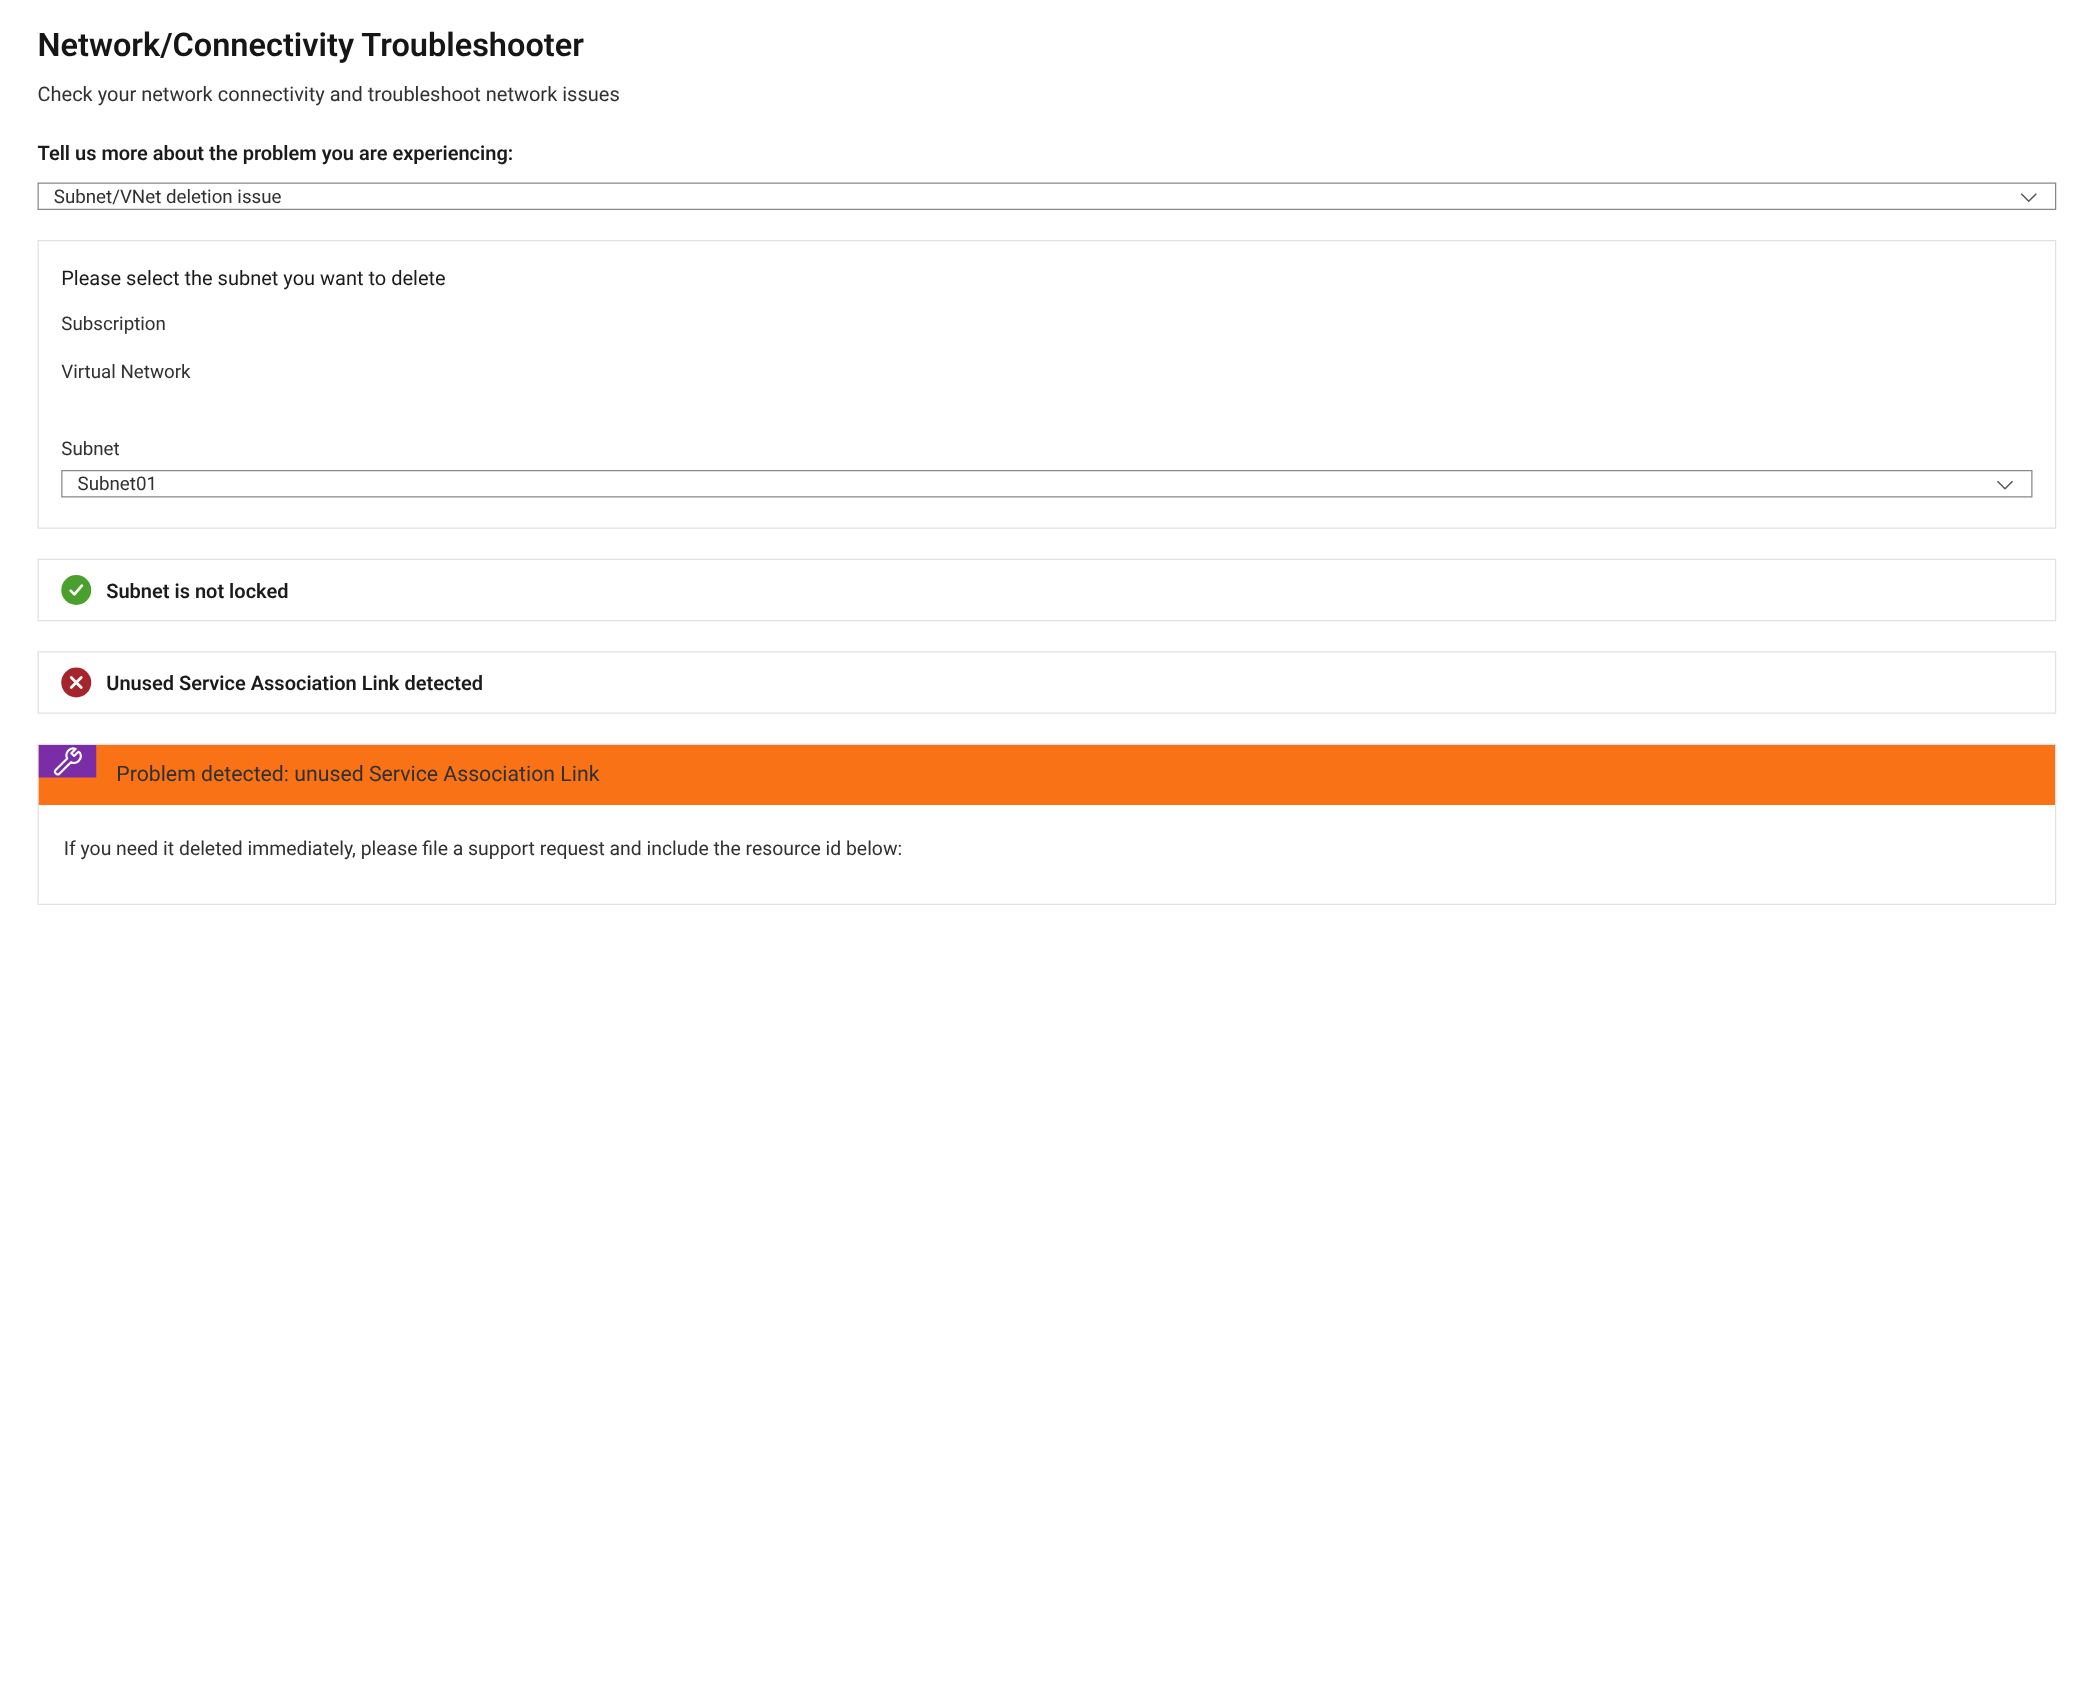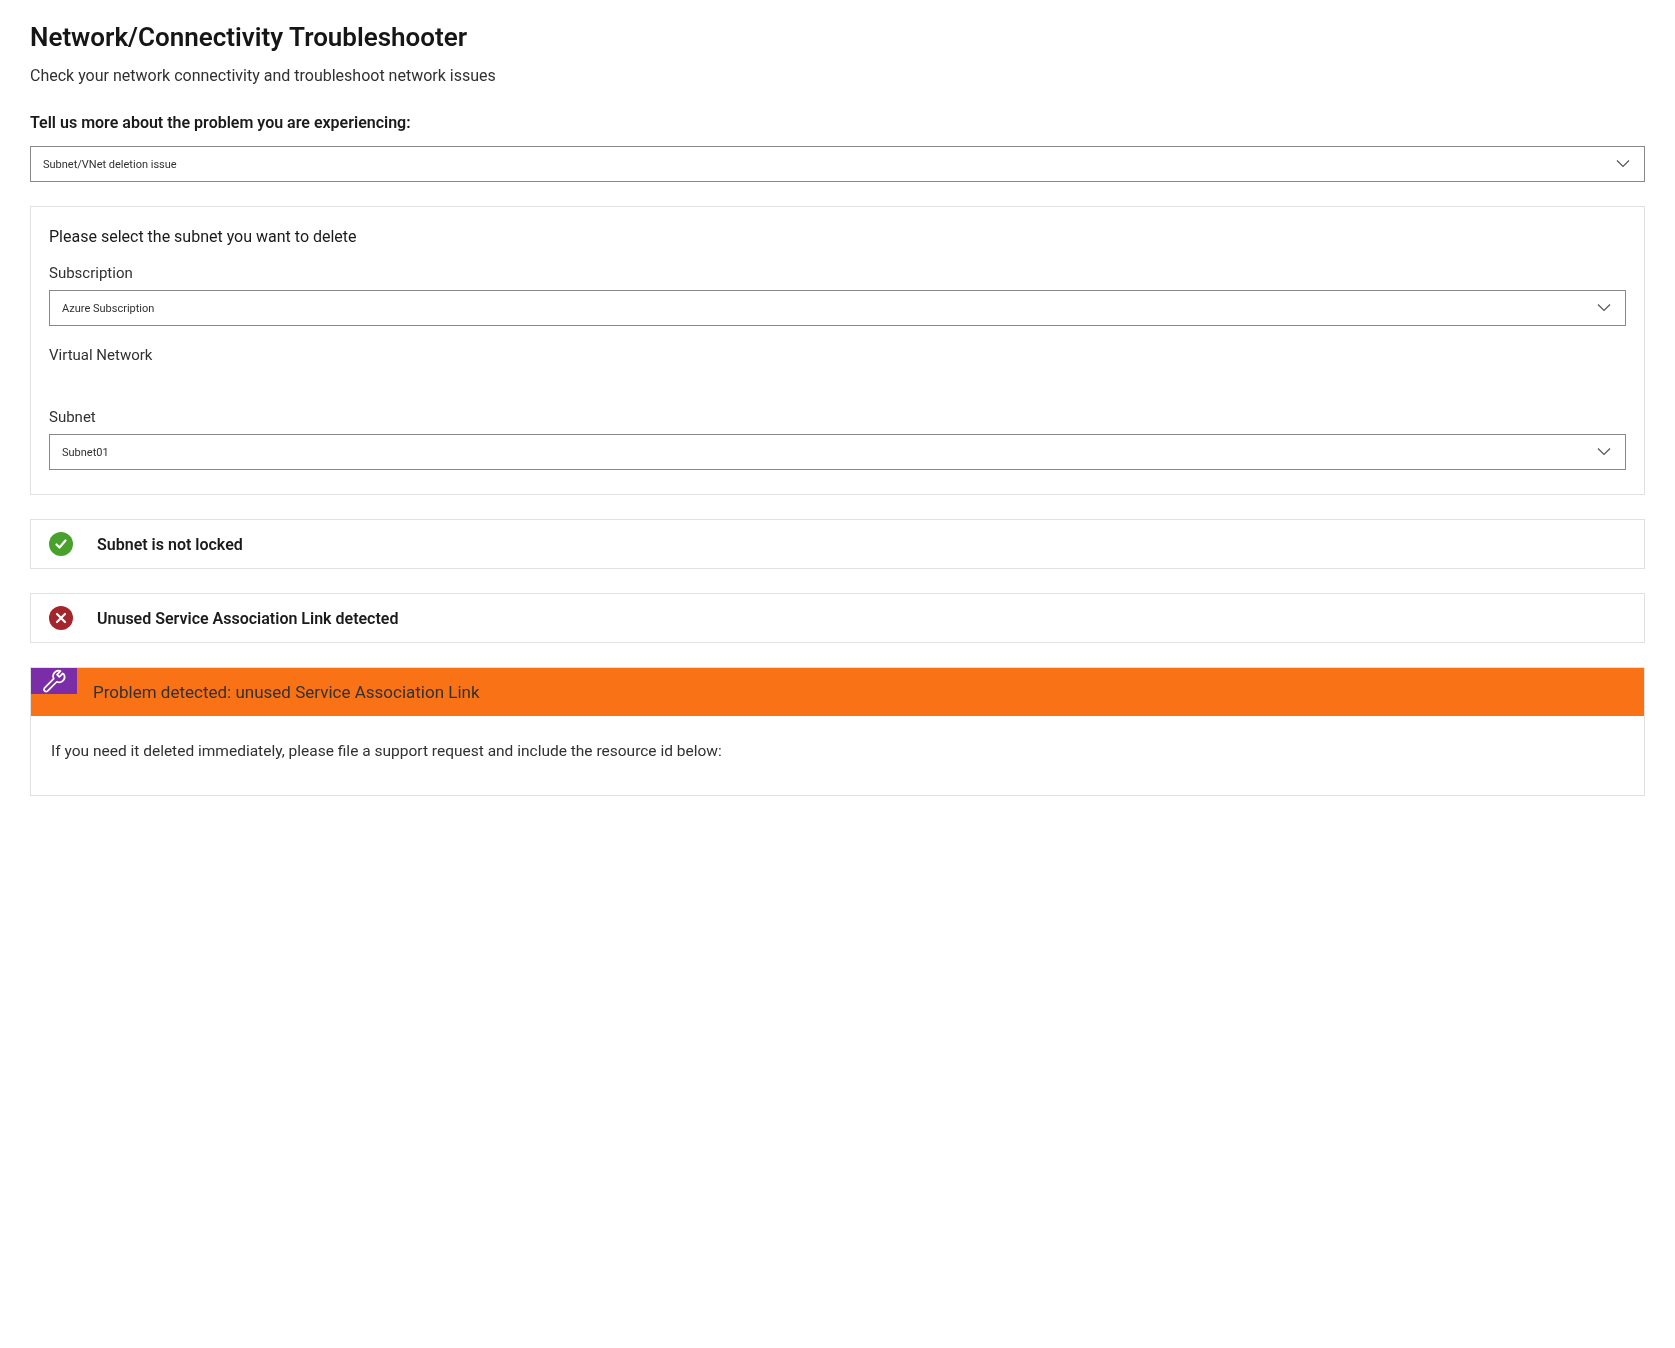--- a/index.html
+++ b/index.html
@@ -29,25 +29,25 @@
       font-size: 16px;
       font-weight: 600;
       color: #1b1b1b;
       margin-bottom: 14px;
     }
     .dropdown {
       position: relative;
       width: 100%;
       border: 1px solid #888;
       background: #fff;
-      height: 36px;
+      height: 22px;
       display: flex;
       align-items: center;
       padding: 0 12px;
-      font-size: 11px;
+      font-size: 15px;
       color: #323130;
       cursor: pointer;
     }
     .dropdown .chevron {
       position: absolute;
       right: 14px;
       top: 50%;
       transform: translateY(-50%);
       pointer-events: none;
     }
@@ -73,21 +73,21 @@
     .field-group:last-child {
       margin-bottom: 0;
       margin-top: 44px;
     }
     .status-row {
       border: 1px solid #e1e1e1;
       margin-top: 24px;
       padding: 12px 18px;
       display: flex;
       align-items: center;
-      gap: 24px;
+      gap: 12px;
     }
     .status-icon {
       width: 24px;
       height: 24px;
       border-radius: 50%;
       display: flex;
       align-items: center;
       justify-content: center;
       flex-shrink: 0;
     }
@@ -149,28 +149,20 @@
         <path d="M1 1 L7 7 L13 1" stroke="#555" stroke-width="1.2" fill="none"></path>
       </svg>
   </span>
 </div>
 
 <div class="panel">
   <div class="panel-heading">Please select the subnet you want to delete</div>
 
   <div class="field-group">
     <div class="field-label">Subscription</div>
-    <div class="dropdown">
-      <span>Azure Subscription</span>
-      <span class="chevron">
-        <svg width="14" height="8" viewBox="0 0 14 8">
-            <path d="M1 1 L7 7 L13 1" stroke="#555" stroke-width="1.2" fill="none"></path>
-          </svg>
-      </span>
-    </div>
   </div>
 
   <div class="field-group">
     <div class="field-label">Virtual Network</div>
   </div>
 
   <div class="field-group">
     <div class="field-label">Subnet</div>
     <div class="dropdown">
       <span>Subnet01</span>

